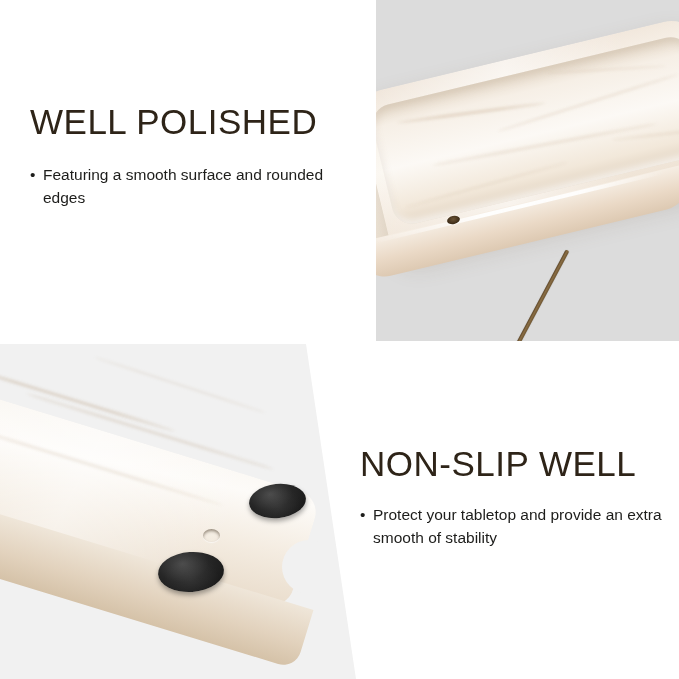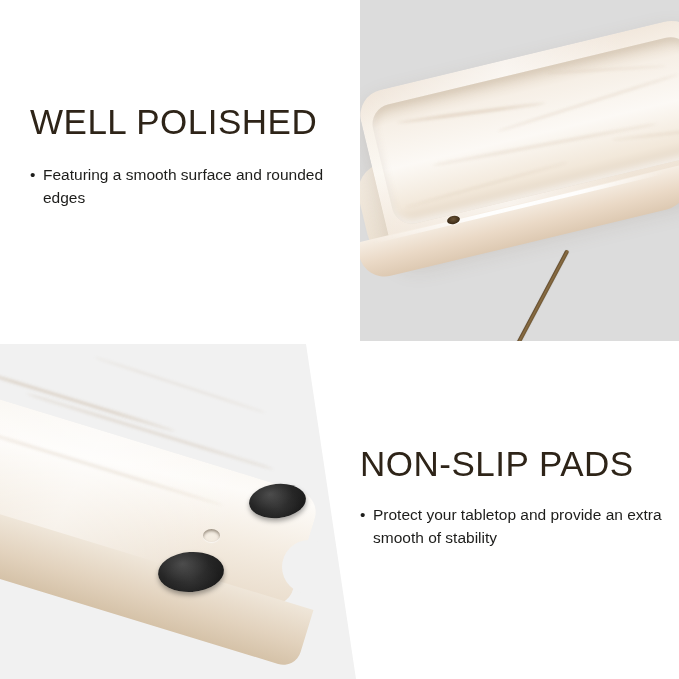--- a/index.html
+++ b/index.html
@@ -20,21 +20,21 @@
     background:#dcdcdc;
     clip-path:polygon(358px 0px, 679px 0px, 679px 341px, 318px 341px);
   }
   
   #panel-bl{
     left:0;top:344px;width:679px;height:335px;
     background:#f1f1f1;
     clip-path:polygon(0px 0px, 306px 0px, 356px 335px, 0px 335px);
   }
   
-  #panel-tl{left:0;top:0;width:360px;height:341px;background:#ffffff;}
+  #panel-tl{left:0;top:0;width:360px;height:341px;background:#ffffff;padding-left:16px;}
   #panel-br{left:300px;top:344px;width:379px;height:335px;background:#ffffff;
     clip-path:polygon(10px 0px, 379px 0px, 379px 335px, 60px 335px);}
 
   
   .txtblock{position:absolute;}
   #tl-text{left:30px;top:104px;width:300px;}
   #br-text{left:360px;top:446px;width:310px;}
 
   .headline{
     font-size:35px;
@@ -249,21 +249,21 @@
         <li class="bullet-item">
           <span class="dot">•</span>
           <span>Featuring a smooth surface and rounded edges</span>
         </li>
       </ul>
     </div>
   </div>
 
   <div class="panel" id="panel-br"></div>
   <div class="txtblock" id="br-text">
-    <div class="headline">NON-SLIP PADS</div>
+    <div class="headline">NON-SLIP WELL</div>
     <ul class="bullet-list">
       <li class="bullet-item">
         <span class="dot">•</span>
         <span>Protect your tabletop and provide an extra smooth of stability</span>
       </li>
     </ul>
   </div>
 
 </div>
 

